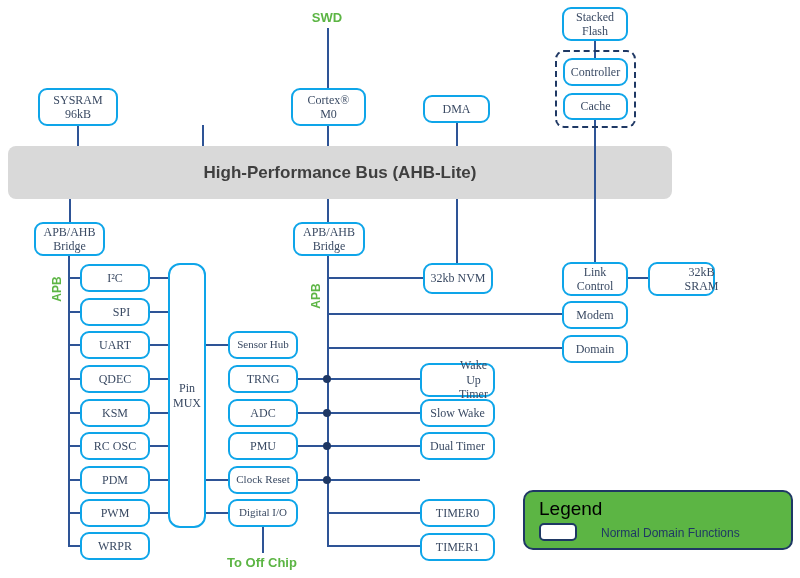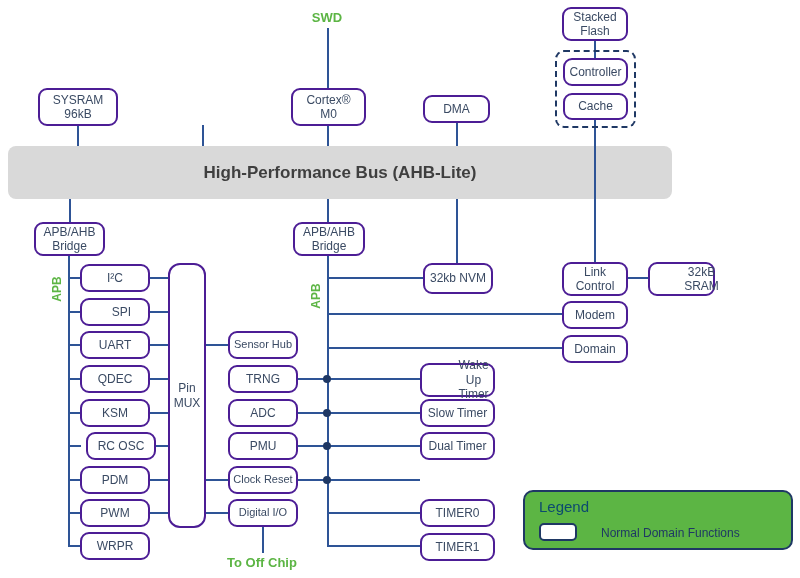--- a/index.html
+++ b/index.html
@@ -1,32 +1,32 @@
 <!DOCTYPE html>
 <html><head>
 <meta charset="utf-8">
 <style>
   html,body{margin:0;padding:0;background:#fff;}
   #stage{position:relative;width:800px;height:578px;background:#fff;overflow:hidden;
          font-family:"Liberation Sans", sans-serif;}
-  .bx{position:absolute;box-sizing:border-box;background:#fff;border:2px solid #4c1d95;
+  .bx{position:absolute;box-sizing:border-box;background:#fff;border:2px solid #0ea5e9;
       border-radius:9px;display:flex;align-items:center;justify-content:center;
-      text-align:center;white-space:pre-line;color:#3a4a63;font-size:12px;line-height:1.2;z-index:3;}
+      text-align:center;white-space:pre-line;color:#3a4a63;font-size:12px;line-height:1.2;z-index:3;font-family:Liberation Serif, serif;}
   .bus{position:absolute;box-sizing:border-box;background:#d9d9d9;border-radius:8px;
        display:flex;align-items:center;justify-content:center;z-index:1;
        color:#3f3f3f;font-weight:bold;font-size:17px;}
   .dash{position:absolute;box-sizing:border-box;border:2px dashed #1f3864;border-radius:9px;z-index:2;}
   .lv{position:absolute;width:2px;background:#2e5496;z-index:2;}
   .lh{position:absolute;height:2px;background:#2e5496;z-index:2;}
   .dot{position:absolute;width:8px;height:8px;border-radius:50%;background:#1f3864;z-index:3;}
   .gl{position:absolute;color:#5cb544;font-weight:bold;font-size:13px;z-index:3;text-align:center;}
   .glv{display:flex;align-items:center;justify-content:center;transform:rotate(-90deg);font-size:12px;}
   .legend{position:absolute;box-sizing:border-box;background:#5cb544;border:2px solid #1f3864;
           border-radius:10px;z-index:3;}
-  .legend .ttl{position:absolute;left:14px;top:6px;color:#0c4a6e;font-size:15px;}
+  .legend .ttl{position:absolute;left:14px;top:6px;color:#000000;font-size:19px;}
   .legend .swatch{position:absolute;left:14px;top:31px;width:38px;height:18px;background:#fff;
           border:2px solid #1f3864;border-radius:5px;box-sizing:border-box;}
   .legend .itm{position:absolute;left:76px;top:34px;color:#1f3864;font-size:12px;}
 </style>
 </head>
 <body>
 
 <div id="stage">
 
   <div class="lv" style="left:327px;top:28px;height:60px;"></div>
@@ -110,38 +110,38 @@
   <div class="bx" style="left:648px;top:262px;width:67px;height:34px;padding-left:40px;">32kB
 SRAM</div>
   <div class="bx" style="left:562px;top:301px;width:66px;height:28px;">Modem</div>
   <div class="bx" style="left:562px;top:335px;width:66px;height:28px;">Domain</div>
 
   <div class="bx" style="left:80px;top:264px;width:70px;height:28px;">I²C</div>
   <div class="bx" style="left:80px;top:298px;width:70px;height:28px;padding-left:13px;">SPI</div>
   <div class="bx" style="left:80px;top:331px;width:70px;height:28px;">UART</div>
   <div class="bx" style="left:80px;top:365px;width:70px;height:28px;">QDEC</div>
   <div class="bx" style="left:80px;top:399px;width:70px;height:28px;">KSM</div>
-  <div class="bx" style="left:80px;top:432px;width:70px;height:28px;margin-left:6px;">RC OSC</div>
+  <div class="bx" style="left:80px;top:432px;width:70px;height:28px;">RC OSC</div>
   <div class="bx" style="left:80px;top:466px;width:70px;height:28px;">PDM</div>
   <div class="bx" style="left:80px;top:499px;width:70px;height:28px;">PWM</div>
   <div class="bx" style="left:80px;top:532px;width:70px;height:28px;">WRPR</div>
 
   <div class="bx" style="left:168px;top:263px;width:38px;height:265px;border-radius:12px;">Pin
 MUX</div>
 
   <div class="bx" style="left:228px;top:331px;width:70px;height:28px;font-size:11px;">Sensor Hub</div>
   <div class="bx" style="left:228px;top:365px;width:70px;height:28px;">TRNG</div>
   <div class="bx" style="left:228px;top:399px;width:70px;height:28px;">ADC</div>
   <div class="bx" style="left:228px;top:432px;width:70px;height:28px;">PMU</div>
   <div class="bx" style="left:228px;top:466px;width:70px;height:28px;font-size:11px;">Clock Reset</div>
   <div class="bx" style="left:228px;top:499px;width:70px;height:28px;font-size:11px;">Digital I/O</div>
 
   <div class="bx" style="left:420px;top:363px;width:75px;height:34px;padding-left:32px;">Wake Up
 Timer</div>
-  <div class="bx" style="left:420px;top:399px;width:75px;height:28px;">Slow Timer</div>
+  <div class="bx" style="left:420px;top:399px;width:75px;height:28px;">Slow Wake</div>
   <div class="bx" style="left:420px;top:432px;width:75px;height:28px;">Dual Timer</div>
   <div class="bx" style="left:420px;top:499px;width:75px;height:28px;">TIMER0</div>
   <div class="bx" style="left:420px;top:533px;width:75px;height:28px;">TIMER1</div>
 
   <div class="gl" style="left:302px;top:10px;width:50px;">SWD</div>
   <div class="gl glv" style="left:38px;top:270px;width:38px;height:38px;">APB</div>
   <div class="gl glv" style="left:297px;top:277px;width:38px;height:38px;">APB</div>
   <div class="gl" style="left:212px;top:555px;width:100px;">To Off Chip</div>
 
   <div class="legend" style="left:523px;top:490px;width:270px;height:60px;">

